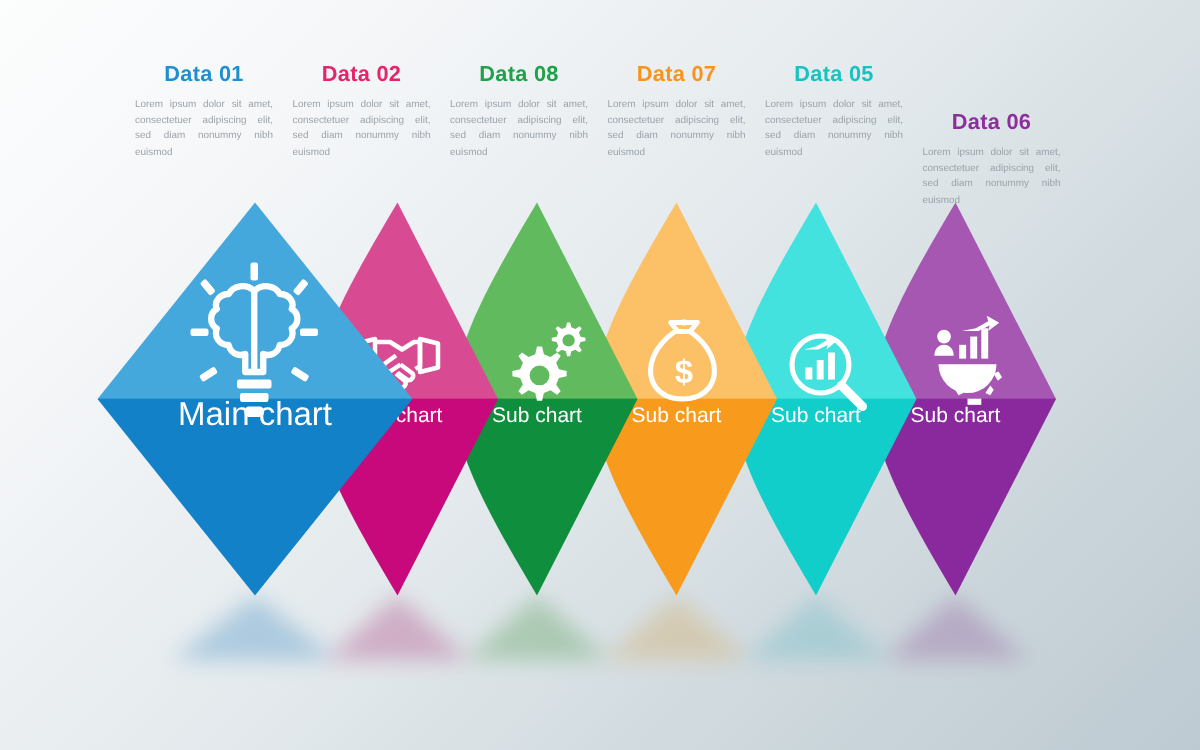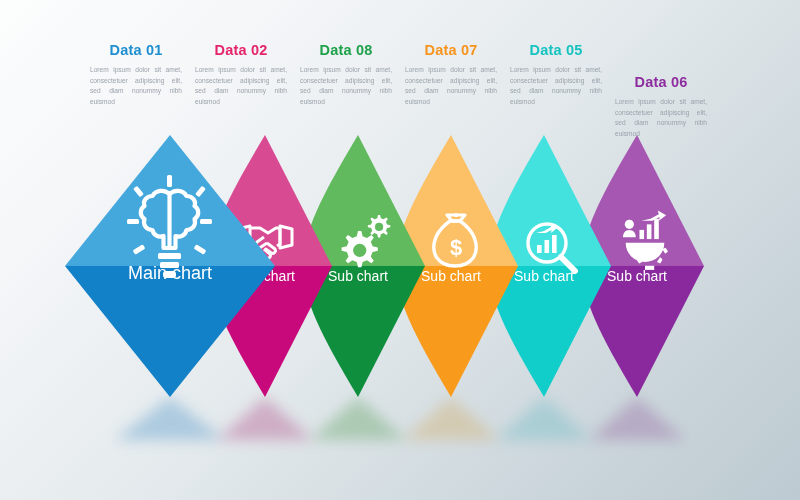--- a/index.html
+++ b/index.html
@@ -67,21 +67,21 @@
 
   .node-label {
     position: absolute;
     text-align: center;
     color: #ffffff;
     font-size: 14px;
     white-space: nowrap;
     pointer-events: none;
   }
   .node-label.main {
-    font-size: 18px;
+    font-size: 22px;
   }
 
   
   #reflections {
     position: absolute;
     left: 0;
     top: 392px;
     width: 800px;
     height: 70px;
     filter: blur(7px);

